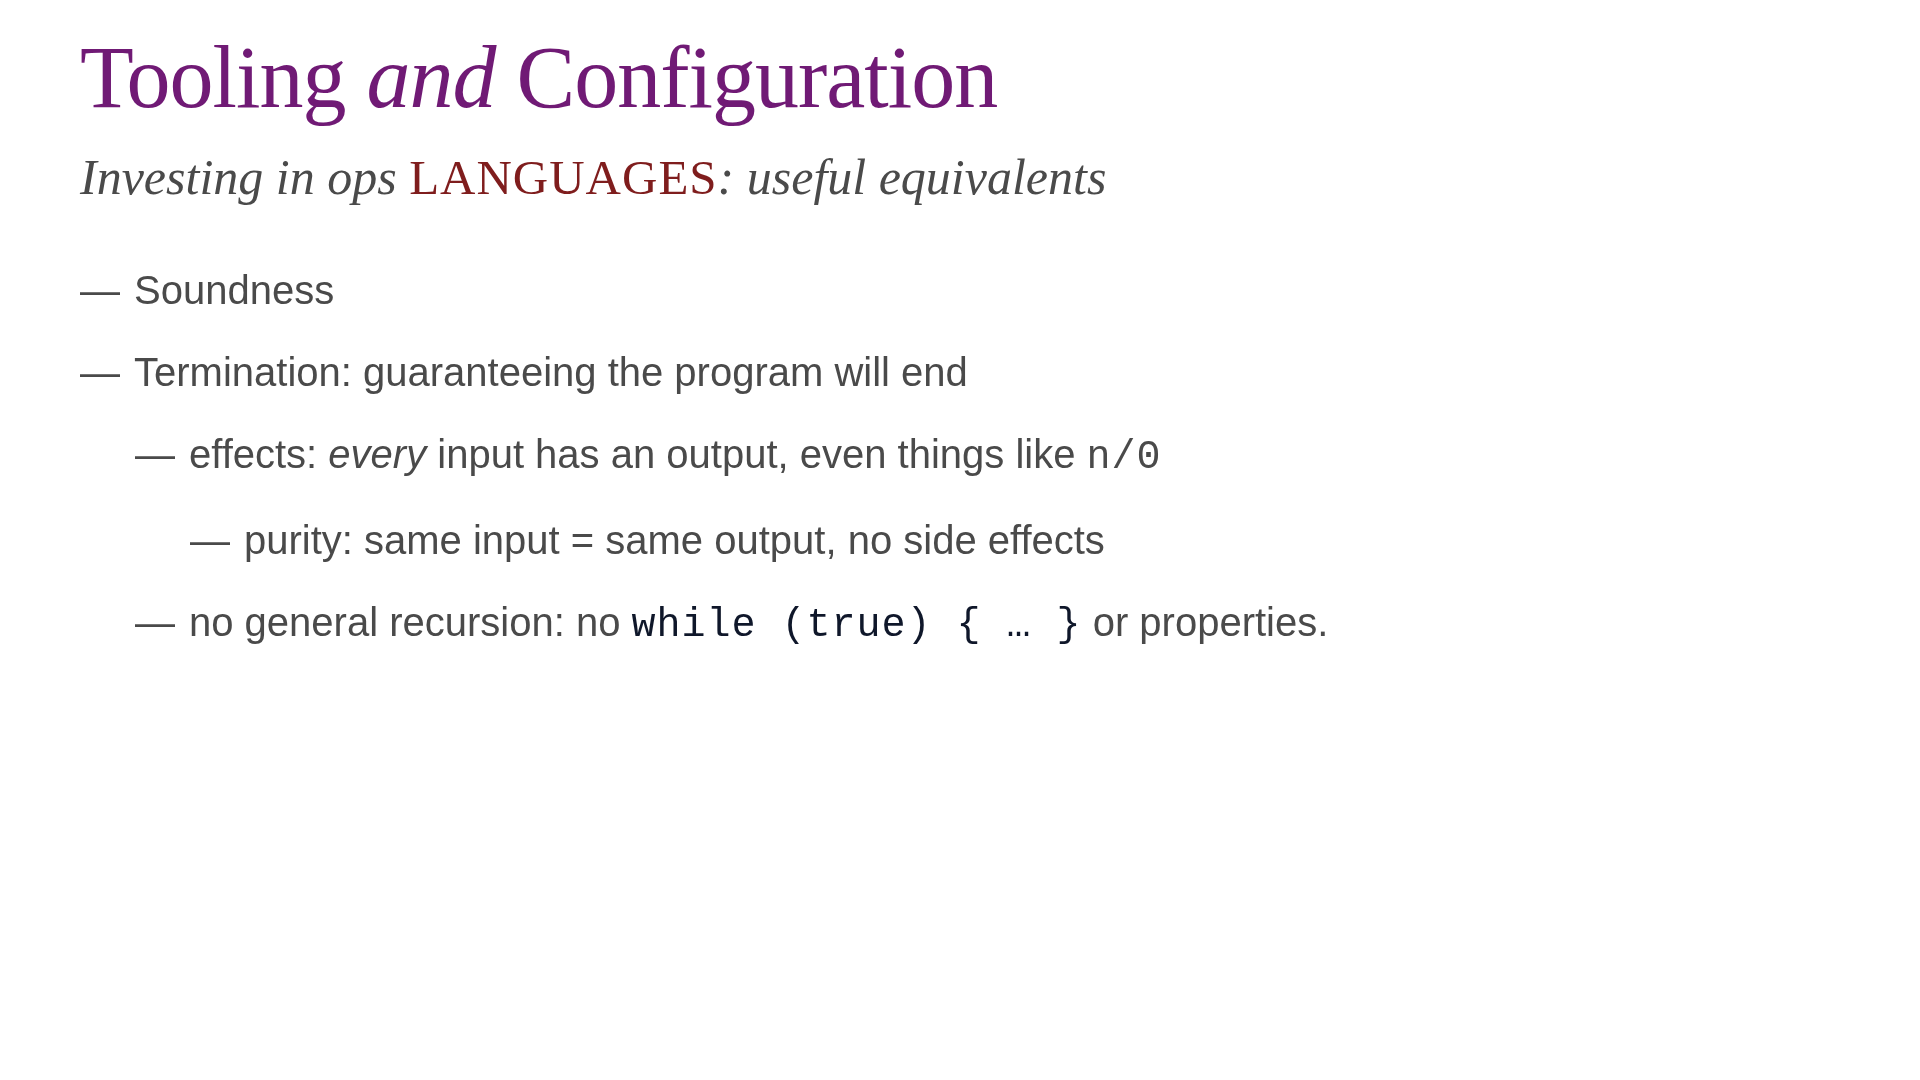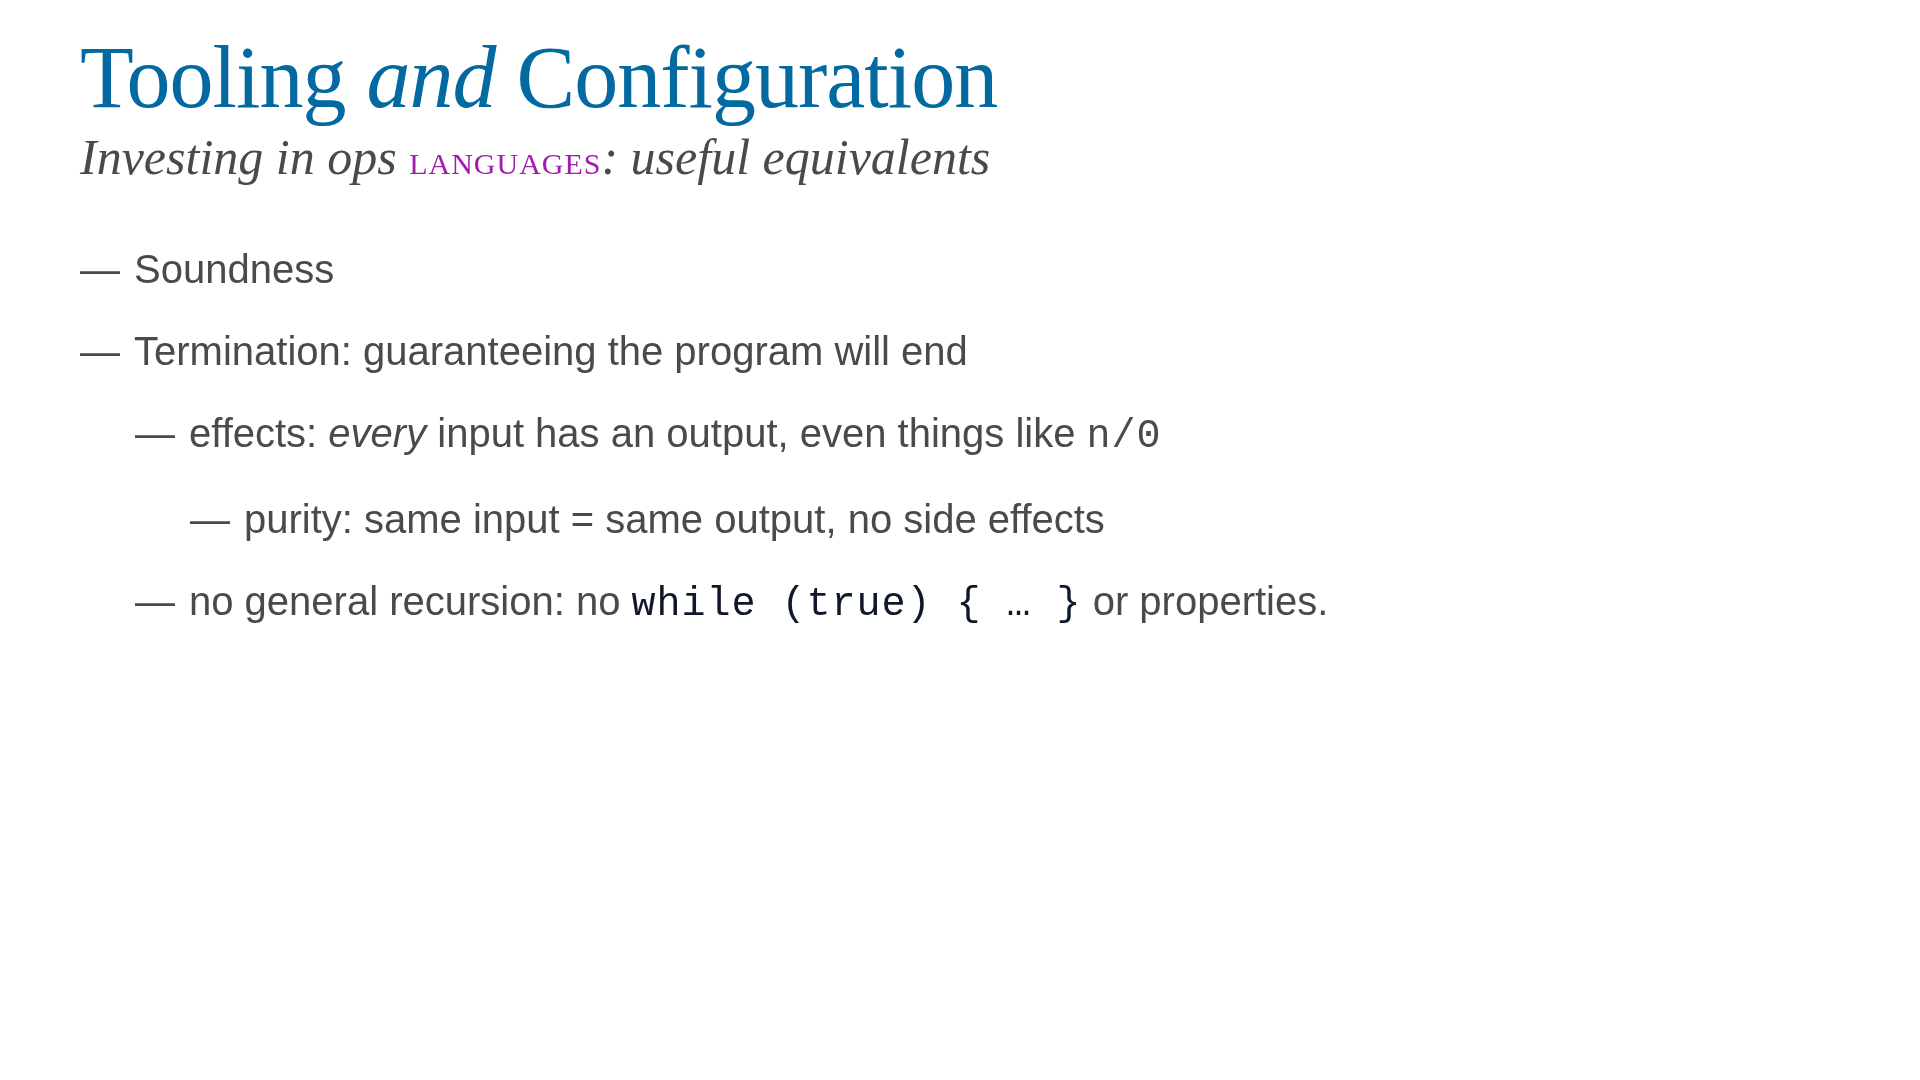--- a/index.html
+++ b/index.html
@@ -14,39 +14,40 @@
   }
   .slide {
     box-sizing: border-box;
     padding: 30px 80px 0 80px;
     width: 100%;
     height: 100%;
   }
   .title {
     font-size: 88px;
     font-weight: 400;
-    color: #0369a1;
+    color: #701a75;
     letter-spacing: -1px;
+    margin-bottom: 20px;
     line-height: 1.1;
   }
   .title .and {
     font-style: italic;
   }
   .subtitle {
     font-size: 50px;
     font-style: italic;
     color: #4a4a4a;
     margin-bottom: 55px;
     line-height: 1.2;
   }
   .subtitle .smallcaps-upper {
     font-style: normal;
-    color: #a21caf;
+    color: #7f1d1d;
     text-transform: uppercase;
-    font-size: 30px;
+    font-size: 49px;
     letter-spacing: 1px;
   }
   .bullets {
     font-family: -apple-system, 'Segoe UI', 'Helvetica Neue', Arial, sans-serif;
     font-size: 40px;
     color: #4a4a4a;
     line-height: 1.35;
   }
   .bullet {
     display: flex;

